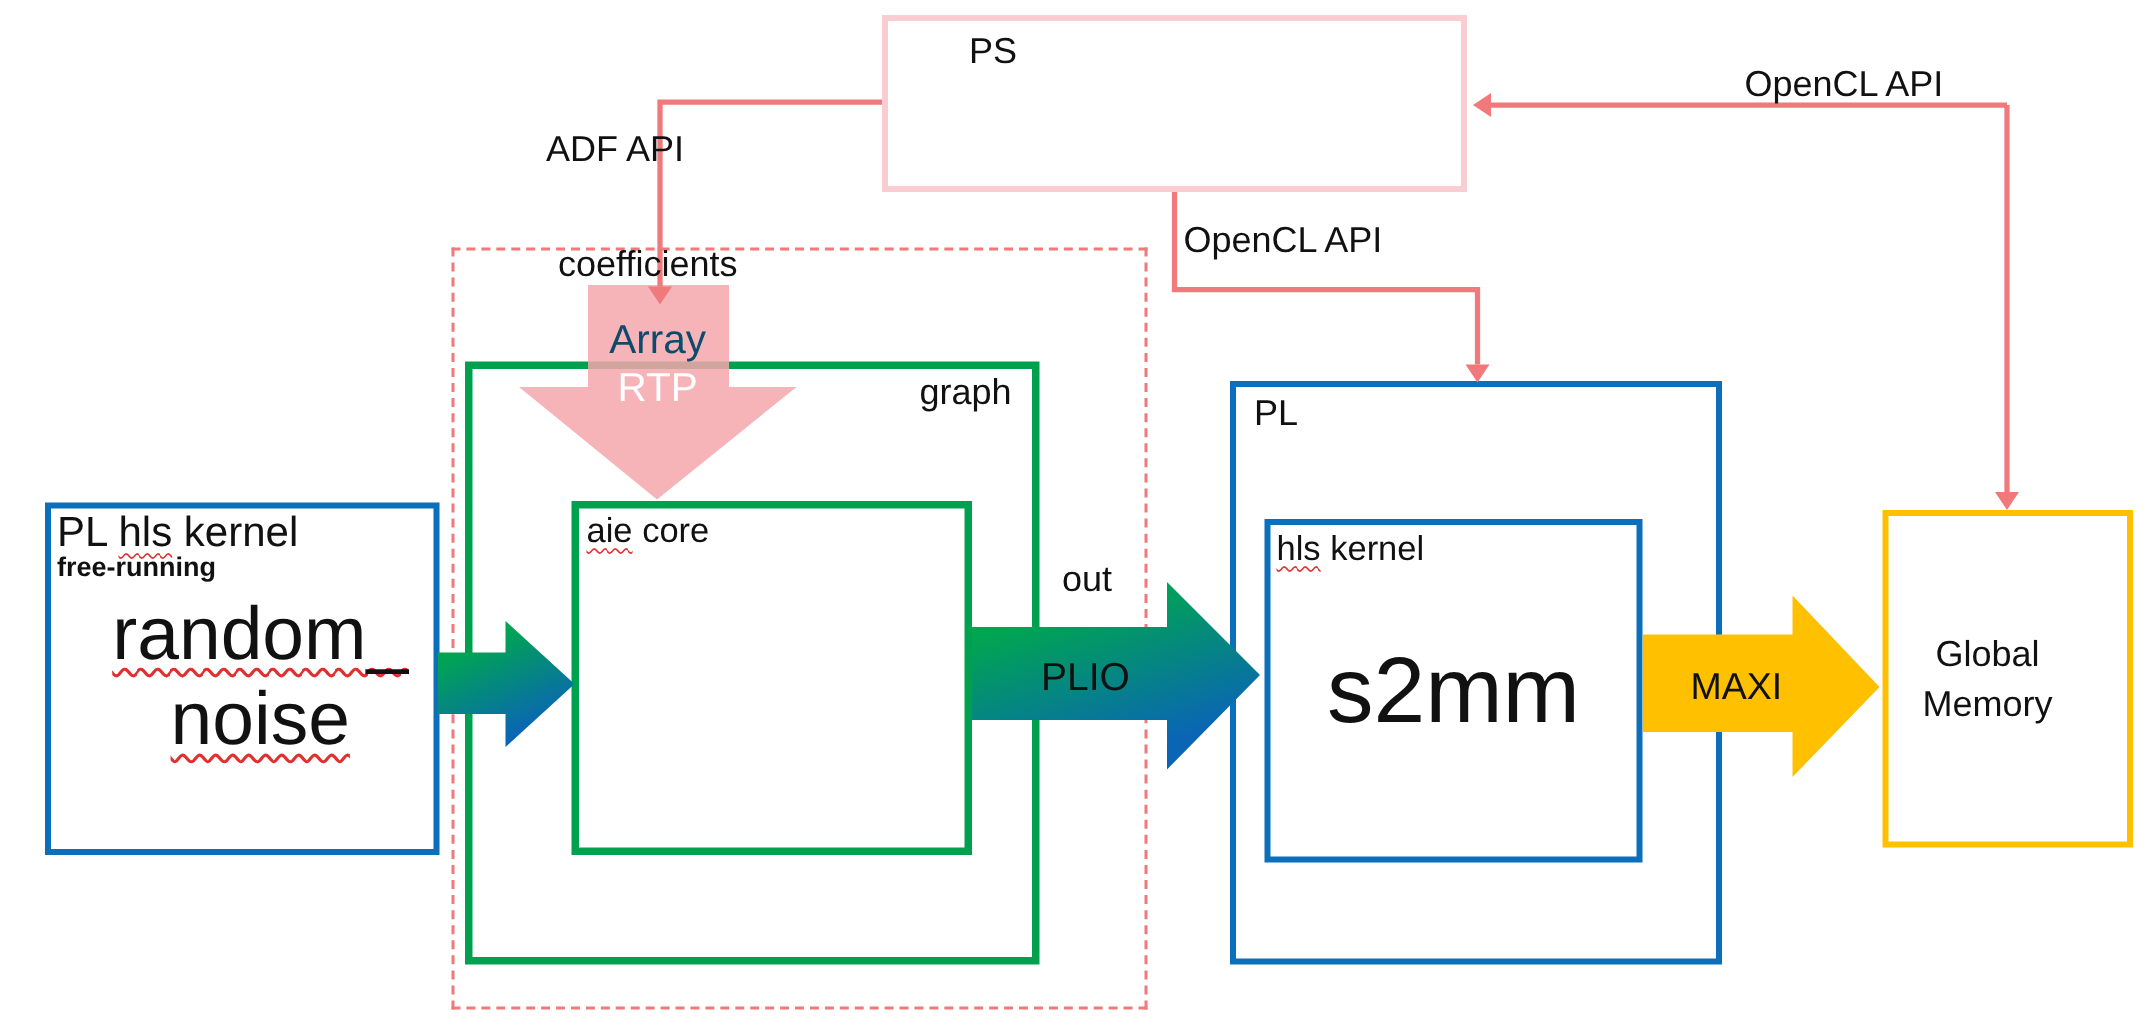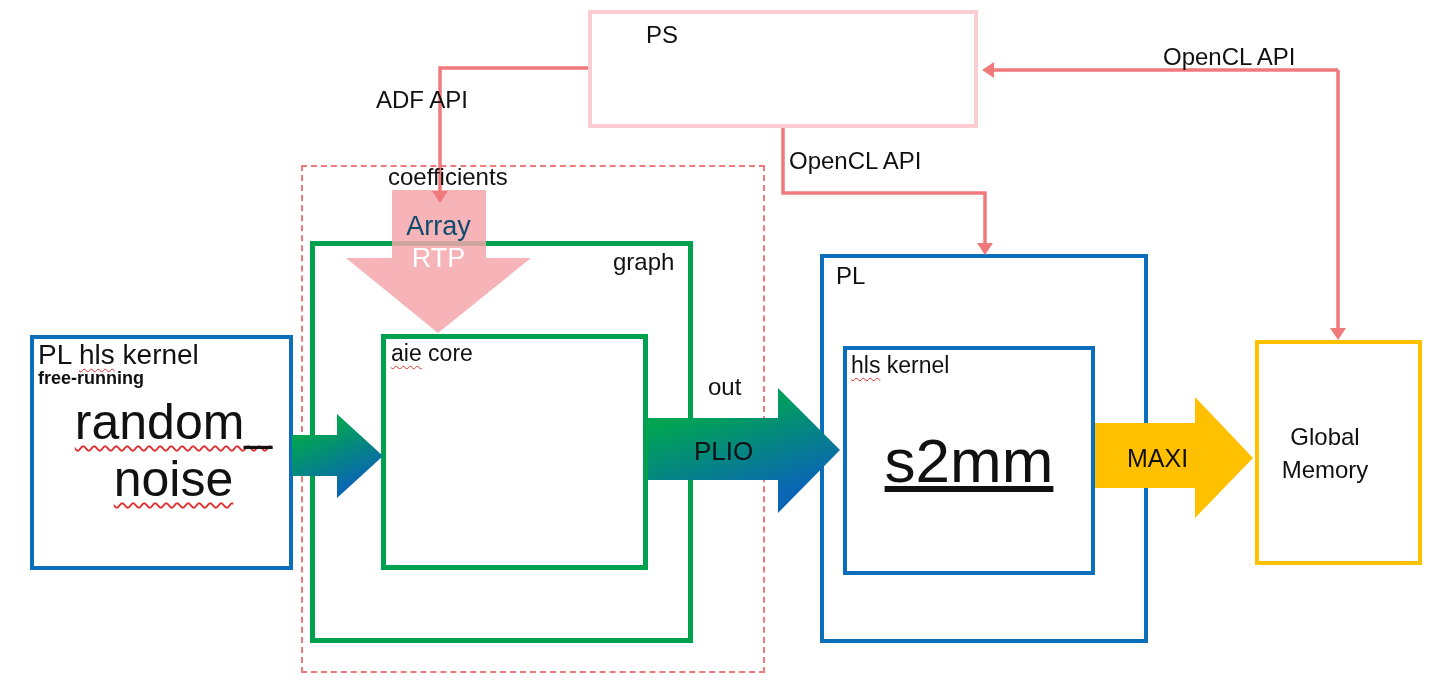--- a/index.html
+++ b/index.html
@@ -44,21 +44,21 @@
   </div>
 
   <div class="abs box" style="left:381px;top:334px;width:267px;height:236px;border:5px solid var(--green);z-index:10;"></div>
   <div class="abs lbl" style="left:391px;top:341px;font-size:23px;z-index:35;"><span class="sq">aie</span><span> core</span></div>
 
   <div class="abs box" style="left:820px;top:254px;width:328px;height:389px;border:4px solid var(--blue);z-index:6;"></div>
   <div class="abs lbl" style="left:836px;top:263px;font-size:24px;z-index:35;">PL</div>
 
   <div class="abs box" style="left:843px;top:346px;width:252px;height:229px;border:4px solid var(--blue);z-index:10;"></div>
   <div class="abs lbl" style="left:851px;top:353px;font-size:23px;z-index:35;"><span class="sq">hls</span><span> kernel</span></div>
-  <div class="abs center-flex" style="left:843px;top:346px;width:252px;height:229px;z-index:35;text-decoration:underline;">
+  <div class="abs center-flex" style="left:843px;top:346px;width:252px;height:229px;z-index:35;">
     <span style="font-size:62px;">s2mm</span>
   </div>
 
   <div class="abs box" style="left:1255px;top:340px;width:167px;height:225px;border:4px solid var(--yellow);z-index:6;"></div>
   <div class="abs center-flex" style="left:1255px;top:340px;width:140px;height:225px;font-size:24px;line-height:33px;z-index:35;">
     <span><span>Global</span><br>
     <span>Memory</span></span>
   </div>
 
   <svg class="abs" style="left:292px;top:414px;z-index:20;" width="92" height="84" viewBox="0 0 92 84">
@@ -107,18 +107,18 @@
     </g>
 
     <g>
       <path d="M1338,70 L994,70" fill="none" stroke="var(--pink)" stroke-width="3.5"></path>
       <polygon points="994,62 994,78 982,70" fill="var(--pink)"></polygon>
       <path d="M1338,70 L1338,328" fill="none" stroke="var(--pink)" stroke-width="3.5"></path>
       <polygon points="1330,328 1346,328 1338,340" fill="var(--pink)"></polygon>
     </g>
   </svg>
 
-  <div class="abs lbl" style="left:376px;top:87px;font-size:24px;z-index:35;">ADF API</div>
+  <div class="abs lbl" style="left:364px;top:87px;font-size:24px;z-index:35;">ADF API</div>
   <div class="abs lbl" style="left:789px;top:148px;font-size:24px;z-index:35;">OpenCL API</div>
   <div class="abs lbl" style="left:1163px;top:44px;font-size:24px;z-index:35;">OpenCL API</div>
-  <div class="abs lbl" style="left:372px;top:164px;font-size:24px;z-index:35;margin-left:16px;">coefficients</div>
+  <div class="abs lbl" style="left:372px;top:164px;font-size:24px;z-index:35;">coefficients</div>
 
 </div>
 
 </body></html>

